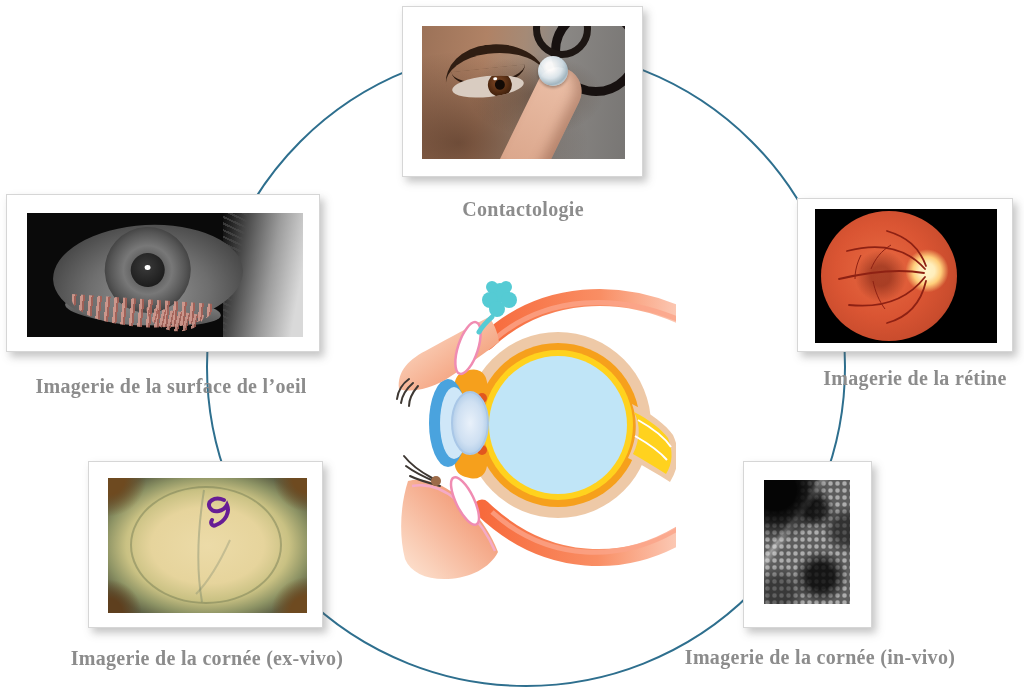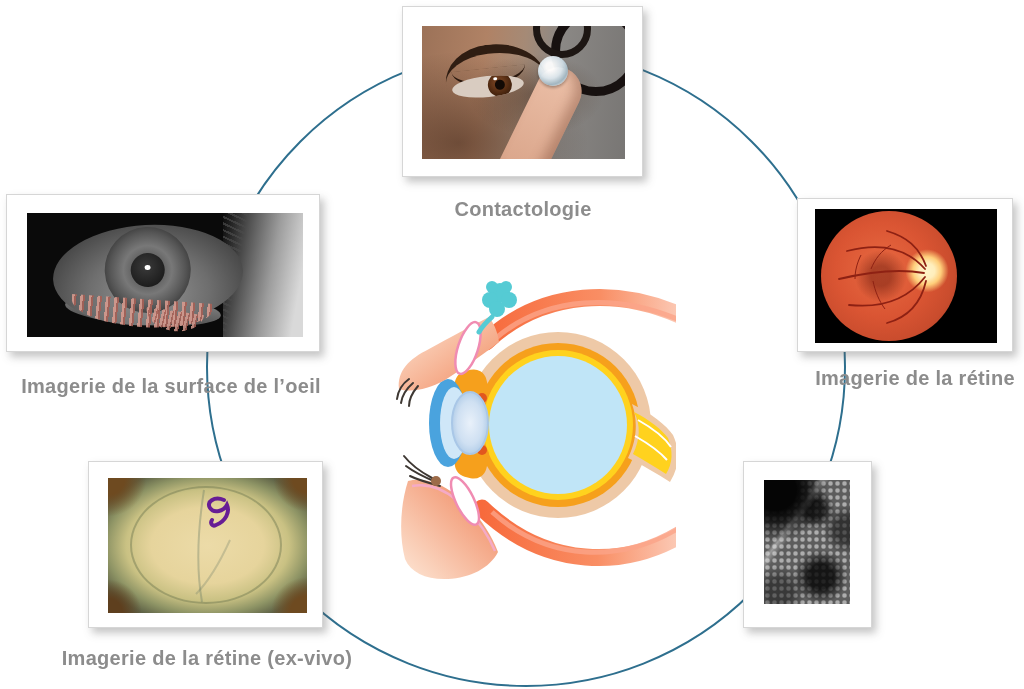--- a/index.html
+++ b/index.html
@@ -1,17 +1,17 @@
 <!DOCTYPE html>
 <html><head>
 <meta charset="utf-8">
 <style>
   html,body{margin:0;padding:0;background:#fff;}
   #canvas{position:relative;width:1024px;height:689px;background:#ffffff;overflow:hidden;
-          font-family:Liberation Sans, sans-serif;}
+          font-family:Liberation Serif, serif;}
 
   
   #ring{position:absolute;left:206px;top:47px;width:640px;height:640px;border-radius:50%;
         border:2px solid #2e6f8e;z-index:1;box-sizing:border-box;}
 
   
   .card{position:absolute;background:#fff;border:1px solid #d6d6d6;
         box-shadow:4px 5px 8px rgba(90,90,90,.35);z-index:3;box-sizing:border-box;}
   .photo{position:absolute;overflow:hidden;}
   .photo *{position:absolute;}
@@ -172,25 +172,26 @@
   <div class="card" id="card-bl">
     <div class="photo" id="photo-bl">
       <div class="p4-ring"></div>
       <svg class="p4-marks" viewBox="0 0 199 135">
         <path d="M 96 12 C 90 50 88 90 94 124" fill="none" stroke="rgba(100,120,100,.35)" stroke-width="2"></path>
         <path d="M 122 62 C 112 84 100 104 88 116" fill="none" stroke="rgba(100,120,100,.28)" stroke-width="2"></path>
         <path d="M 116 22 C 106 18 98 24 102 30 C 106 36 116 33 119 27 C 122 34 118 43 108 47 C 104 49 102 45 104 42" fill="none" stroke="#671d95" stroke-width="4" stroke-linecap="round"></path>
       </svg>
     </div>
   </div>
-  <div class="lbl" id="lbl-bl">Imagerie de la rétine (ex-vivo)</div>
+  <div class="lbl" id="lbl-bl">Imagerie de la cornée (ex-vivo)</div>
 
   <div class="card" id="card-br">
     <div class="photo" id="photo-br"></div>
   </div>
+  <div class="lbl" id="lbl-br">Imagerie de la cornée (in-vivo)</div>
 
   <svg id="eye-illustration" viewBox="0 0 280 320">
     <defs>
       <linearGradient id="gMus" x1="0" y1="0" x2="1" y2="0">
         <stop offset="0" stop-color="#f76a3c"></stop>
           <stop offset=".55" stop-color="#f98e64"></stop>
           <stop offset="1" stop-color="#fcd4c4"></stop>
       </linearGradient>
       <linearGradient id="gSkinU" x1="0" y1="0" x2="1" y2="1">
         <stop offset="0" stop-color="#fde7d6"></stop>

